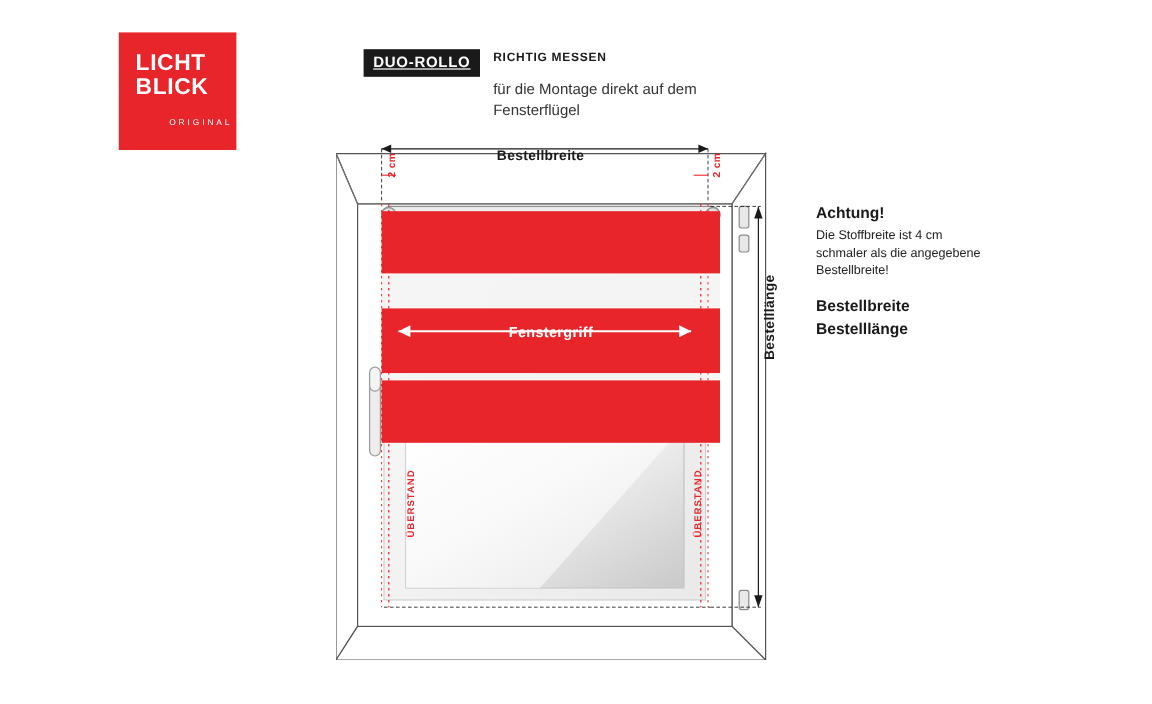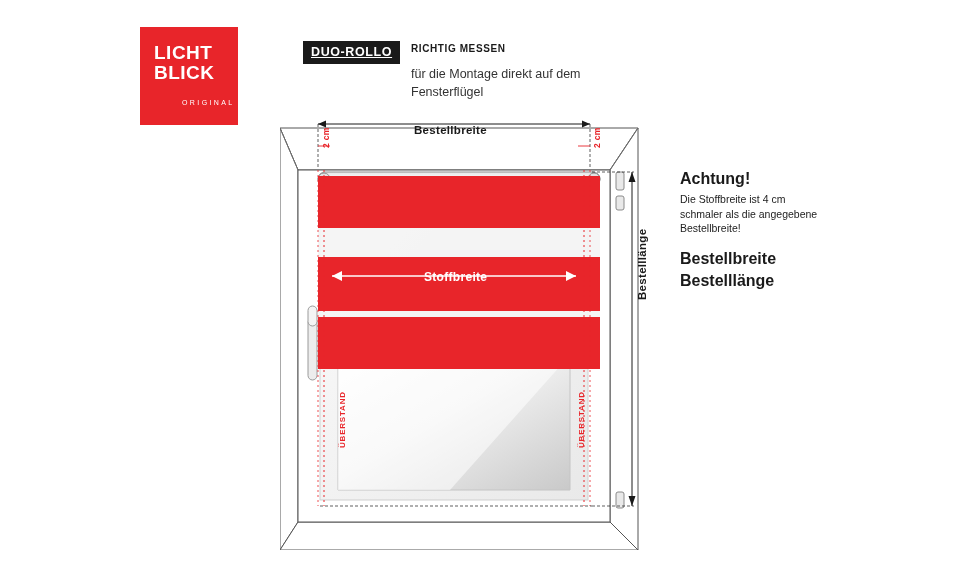--- a/index.html
+++ b/index.html
@@ -25,21 +25,20 @@
   .logo {
     position: absolute;
     left: 99px;
     top: 27px;
     width: 98px;
     height: 98px;
     background: #e8252a;
     color: #ffffff;
     box-sizing: border-box;
     padding: 16px 0 0 14px;
-    margin-left: 41px;
   }
   .logo-line {
     font-size: 19px;
     font-weight: bold;
     letter-spacing: 0.5px;
     line-height: 20px;
   }
   .logo-sub {
     font-size: 7px;
     letter-spacing: 2.4px;
@@ -78,21 +77,21 @@
     color: #333333;
   }
   
   .side {
     position: absolute;
     left: 680px;
     top: 170px;
     width: 158px;
   }
   .side h3 {
-    font-size: 16px;
+    font-size: 13px;
     font-weight: bold;
     margin: 0 0 4px 0;
     color: #1a1a1a;
   }
   .side p {
     font-size: 10.5px;
     line-height: 14.6px;
     margin: 0 16px 14px 0;
     color: #222222;
   }
@@ -241,21 +240,21 @@
       <line x1="312" y1="62" x2="354" y2="62" stroke="#1a1a1a" stroke-width="0.7" stroke-dasharray="3,2"></line>
       <line x1="312" y1="396" x2="354" y2="396" stroke="#1a1a1a" stroke-width="0.7" stroke-dasharray="3,2"></line>
       <line x1="40" y1="396" x2="312" y2="396" stroke="#1a1a1a" stroke-width="0.7" stroke-dasharray="3,2"></line>
     </svg>
   </div>
 
   <div class="lbl lbl-bestellbreite">Bestellbreite</div>
   <div class="lbl lbl-bestelllaenge">Bestelllänge</div>
   <div class="lbl lbl-2cm-left">2 cm</div>
   <div class="lbl lbl-2cm-right">2 cm</div>
-  <div class="lbl lbl-stoffbreite">Stoffbreite</div>
+  <div class="lbl lbl-stoffbreite">Fenstergriff</div>
   <div class="lbl lbl-ueberstand-left">ÜBERSTAND</div>
   <div class="lbl lbl-ueberstand-right">ÜBERSTAND</div>
 
   <div class="side">
     <h3>Achtung!</h3>
     <p>Die Stoffbreite ist 4 cm schmaler als die angegebene Bestellbreite!</p>
 
     <h3>Bestellbreite</h3>
 
 

